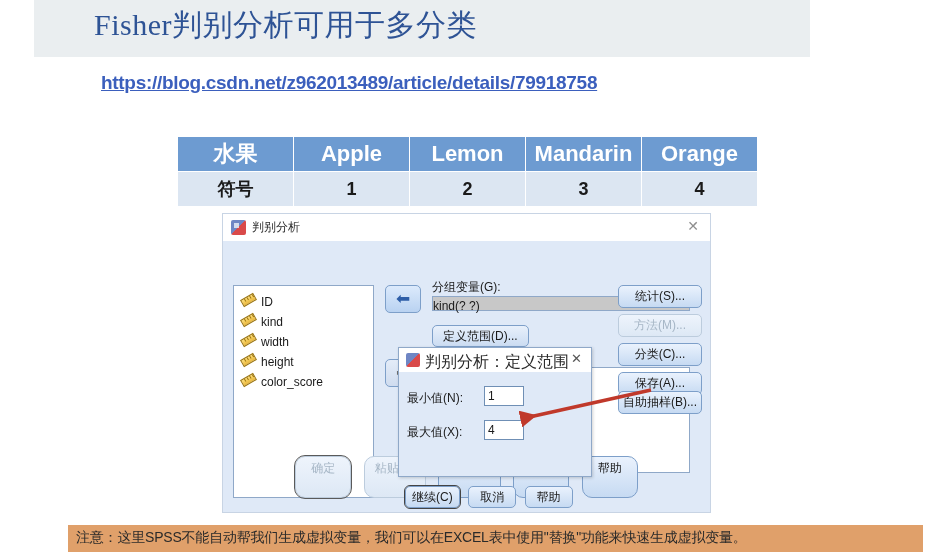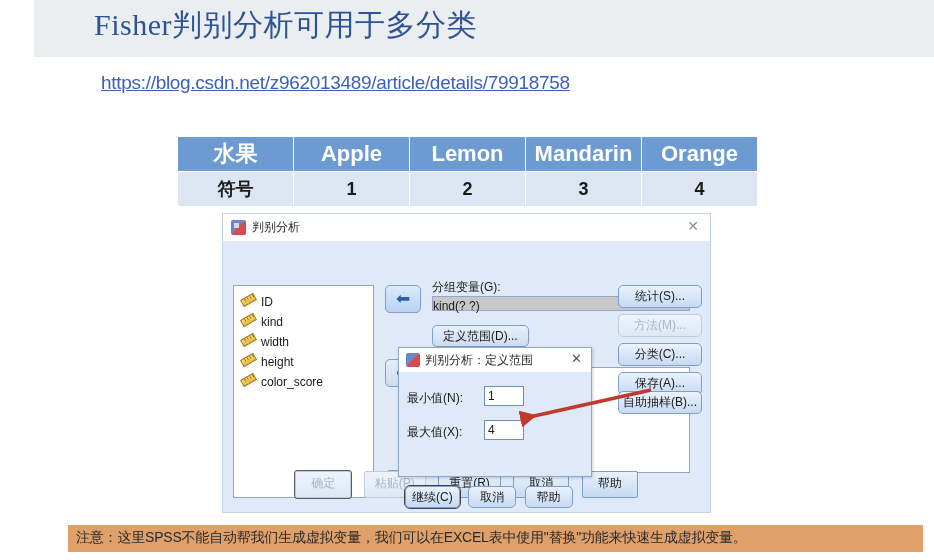--- a/index.html
+++ b/index.html
@@ -13,21 +13,21 @@
     position: relative;
     overflow: hidden;
     font-family: "Liberation Sans", "DejaVu Sans", sans-serif;
   }
 
   
   .title-band {
     position: absolute;
     left: 34px;
     top: 0;
-    width: 900px;
+    width: 776px;
     height: 57px;
     background: #eaeef0;
   }
   .title-text {
     position: absolute;
     left: 60px;
     top: 5px;
     font-family: "Liberation Serif", "DejaVu Serif", serif;
     font-size: 30px;
     color: #2e5395;
@@ -35,21 +35,21 @@
     white-space: nowrap;
   }
 
   
   .hyperlink {
     position: absolute;
     left: 101px;
     top: 72px;
     font-family: "Liberation Sans", "DejaVu Sans", sans-serif;
     font-size: 19px;
-    font-weight: normal;
+    font-weight: bold;
     color: #3b5fbd;
     text-decoration: underline;
     white-space: nowrap;
     letter-spacing: -0.3px;
   }
 
   
   .fruit-table {
     position: absolute;
     left: 177px;
@@ -289,26 +289,26 @@
   .bottom-bar {
     position: absolute;
     left: 0;
     bottom: 14px;
     width: 100%;
     text-align: center;
   }
   .bottom-btn {
     display: inline-block;
     min-width: 56px;
-    height: 27px;
+    height: 42px;
     margin: 0 4px;
     padding: 0 10px;
     background: linear-gradient(180deg, #eaf2fd 0%, #c6daf2 100%);
     border: 1px solid #7d9fc9;
-    border-radius: 2px;
+    border-radius: 10px;
     box-sizing: border-box;
     font-size: 12px;
     color: #1a1a1a;
     line-height: 22px;
     cursor: pointer;
   }
   .bottom-btn.disabled {
     color: #a6b6c6;
     border-color: #bcccdd;
     background: linear-gradient(180deg, #eef4fc 0%, #dde8f5 100%);
@@ -338,21 +338,21 @@
     top: 5px;
     width: 14px;
     height: 14px;
     background: linear-gradient(135deg, #6f86c4 0%, #6f86c4 48%, #d94a4a 48%, #d94a4a 100%);
     border-radius: 2px;
   }
   .inner-title-text {
     position: absolute;
     left: 26px;
     top: 4px;
-    font-size: 12px;
+    font-size: 16px;
     color: #2b2b2b;
     white-space: nowrap;
   }
   .inner-close {
     position: absolute;
     right: 7px;
     top: 3px;
     width: 15px;
     height: 15px;
     font-size: 13px;

